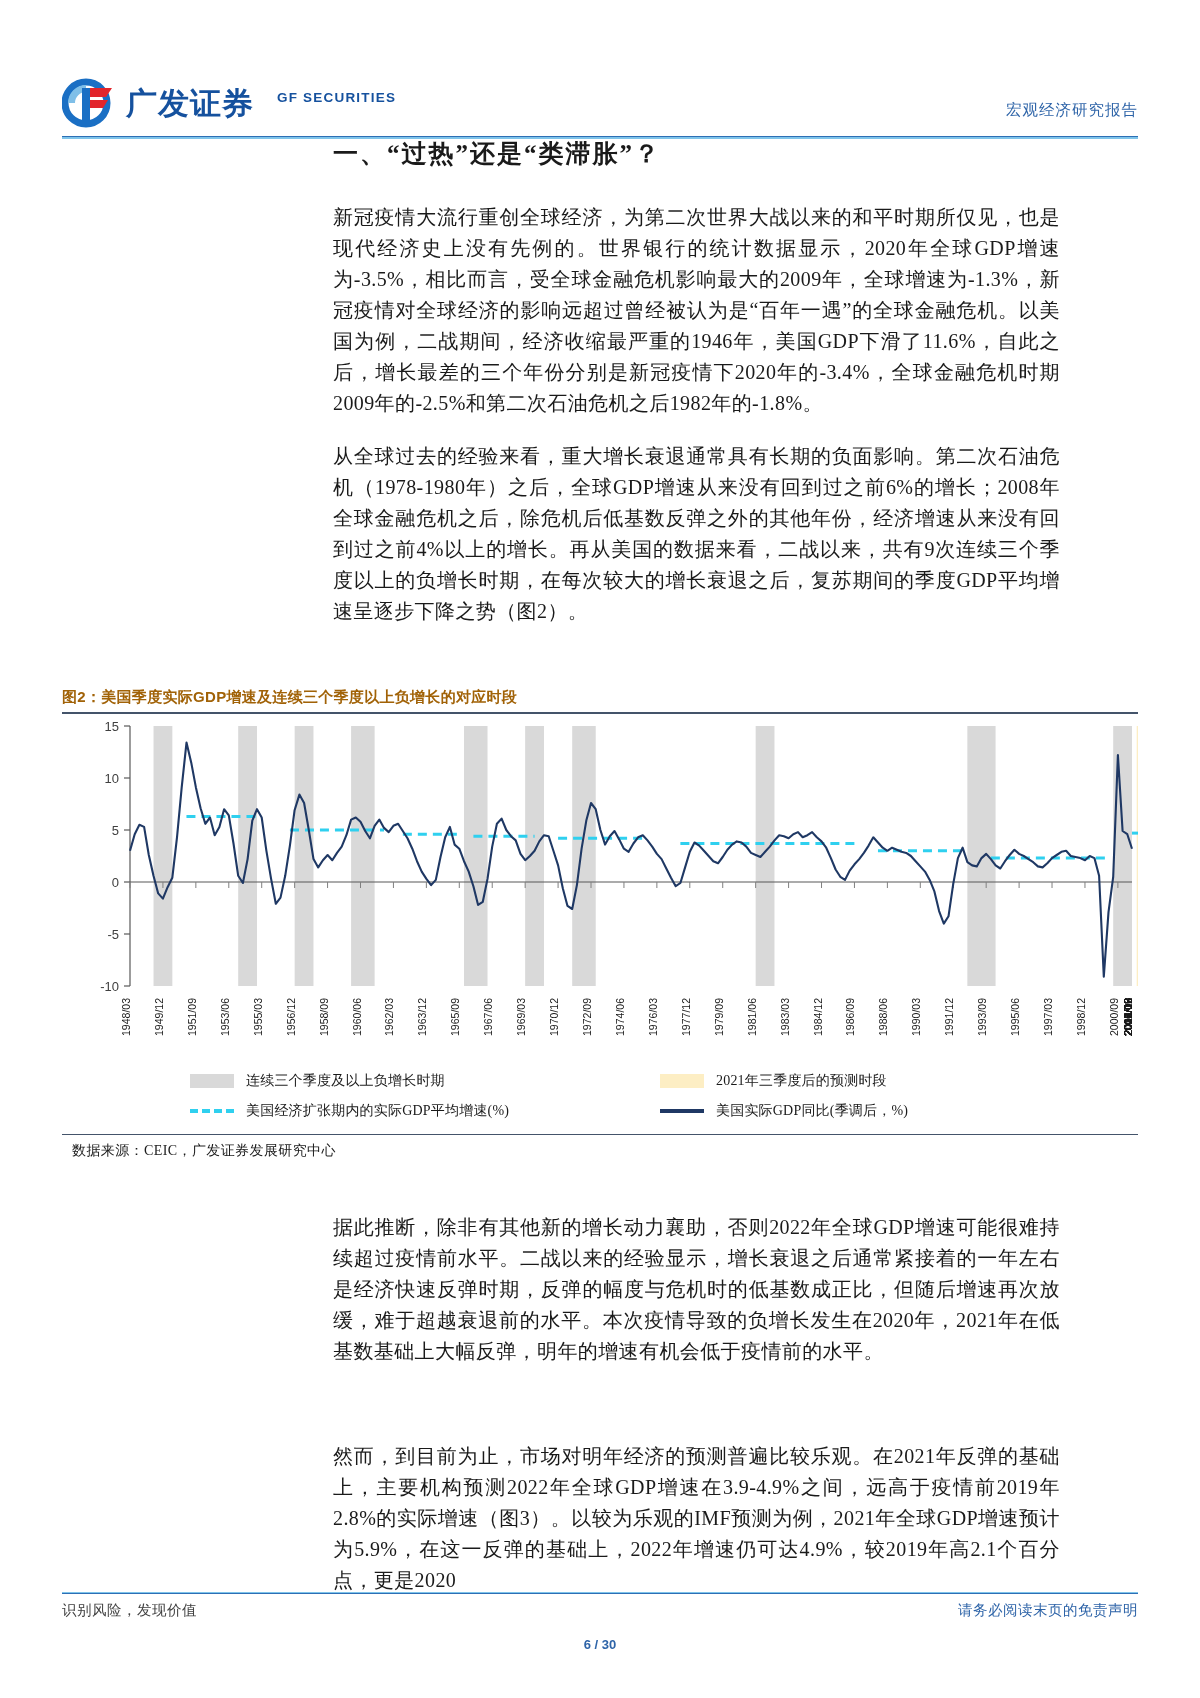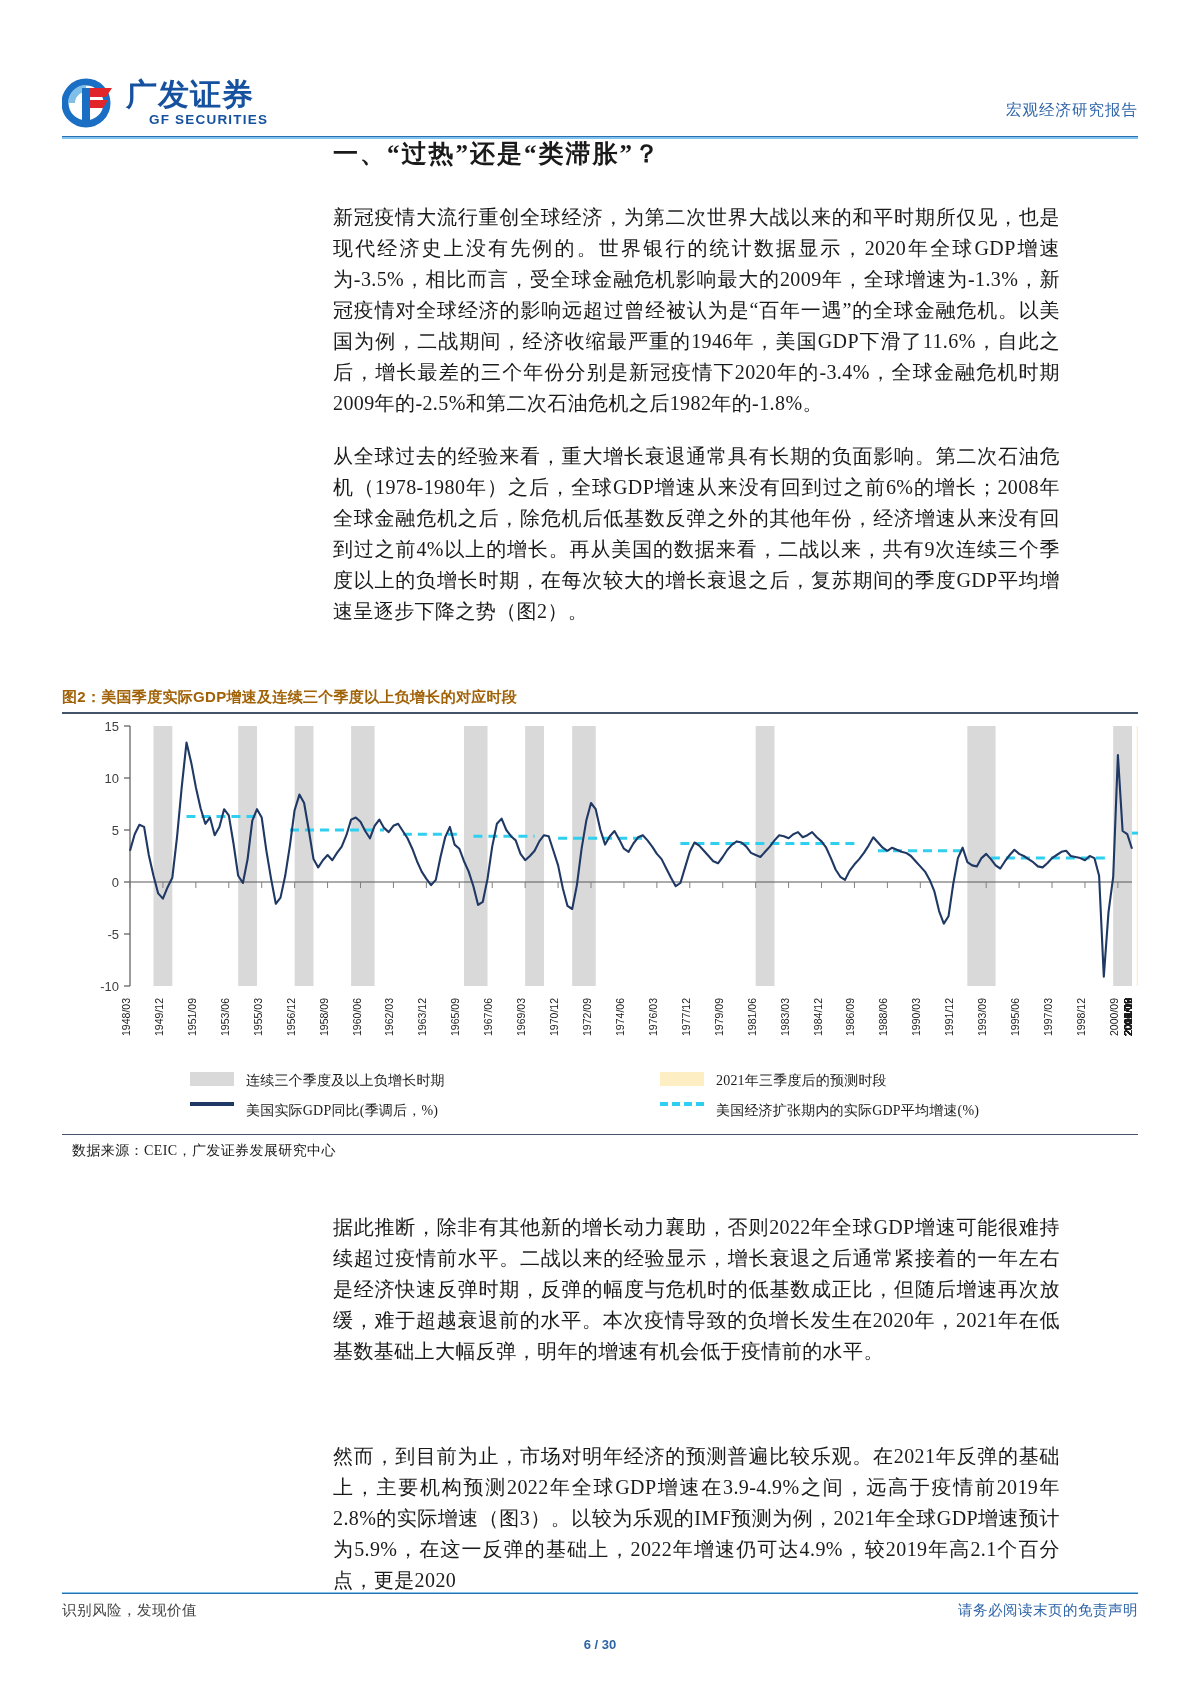--- a/index.html
+++ b/index.html
@@ -7,21 +7,21 @@
     width:1200px;height:1698px;background:#ffffff;
     font-family:"Liberation Serif", serif;
     -webkit-font-smoothing:antialiased;
   }
   .page{position:relative;width:1200px;height:1698px;overflow:hidden;}
 
   
   .header{position:absolute;left:0;top:0;width:1200px;height:140px;}
   .logo{position:absolute;left:62px;top:78px;display:flex;align-items:center;gap:10px;}
   .logo-mark{position:relative;width:54px;height:50px;}
-  .logo-text{display:flex;flex-direction:column;line-height:1;}
+  .logo-text{display:flex;flex-direction:row;line-height:1;}
   .logo-cn{font-family:"Liberation Sans",sans-serif;font-size:31px;font-weight:bold;color:#15519e;letter-spacing:1px;}
   .logo-en{font-family:"Liberation Sans",sans-serif;font-size:13.5px;font-weight:bold;color:#15519e;letter-spacing:1.2px;margin-top:3px;margin-left:23px;}
   .header-right{position:absolute;right:62px;top:100px;font-family:"Liberation Sans",sans-serif;
     font-size:15.5px;color:#2e64a8;letter-spacing:1px;margin-left:12px;}
   .header-rule{position:absolute;left:62px;top:136px;width:1076px;height:3px;
     background:linear-gradient(to bottom,#2d6fb5 0 1px,#7fc4ea 1px 3px);}
   h1.sec-title{
     margin:0;position:absolute;left:333px;top:137px;width:730px;
     font-family:"Liberation Serif",serif;font-size:25px;font-weight:bold;color:#1a1a1a;
     letter-spacing:2px;
@@ -52,21 +52,21 @@
   .xlab{
     font-family:"Liberation Sans",sans-serif;font-size:10.5px;fill:#1a1a1a;
   }
   .ylab{
     font-family:"Liberation Sans",sans-serif;font-size:13px;fill:#404040;
   }
 
   
   .legend{position:absolute;left:0;top:352px;width:1076px;}
   .legend-row{display:flex;height:30px;align-items:center;}
-  .legend-cell{display:flex;}
+  .legend-cell{display:flex;align-items:center;}
   .legend-cell.a{width:470px;padding-left:128px;box-sizing:border-box;}
   .legend-cell.b{width:470px;padding-left:128px;box-sizing:border-box;}
   .sw-box{width:44px;height:14px;margin-right:12px;}
   .sw-line{width:44px;height:4px;margin-right:12px;background:#1f3864;}
   .sw-dash{width:44px;height:0;border-top:4px dashed #2fd0ef;margin-right:12px;}
   .legend-label{font-size:14px;color:#1a1a1a;letter-spacing:0.2px;white-space:nowrap;}
 
   
   .footer-rule{position:absolute;left:62px;top:1592px;width:1076px;height:2px;
     background:linear-gradient(to bottom,#7fc4ea 0 1px,#2d6fb5 1px 2px);}
@@ -226,27 +226,27 @@
             <div class="legend-cell a">
               <span class="sw-box" id="sw0" style="background: rgb(217, 217, 217);"></span>
               <span class="legend-label">连续三个季度及以上负增长时期</span>
             </div>
             <div class="legend-cell b">
               <span class="sw-box" id="sw1" style="background: rgb(253, 238, 196);"></span>
               <span class="legend-label">2021年三季度后的预测时段</span>
             </div>
           </div>
           <div class="legend-row">
+            <div class="legend-cell b">
+              <span class="sw-dash"></span>
+              <span class="legend-label">美国经济扩张期内的实际GDP平均增速(%)</span>
+            </div>
             <div class="legend-cell a">
               <span class="sw-line"></span>
               <span class="legend-label">美国实际GDP同比(季调后，%)</span>
-            </div>
-            <div class="legend-cell b">
-              <span class="sw-dash"></span>
-              <span class="legend-label">美国经济扩张期内的实际GDP平均增速(%)</span>
             </div>
           </div>
         </div>
       </div>
     </div>
     <div class="fig-rule-bot"></div>
     <div class="fig-source">数据来源：CEIC，广发证券发展研究中心</div>
   </div>
 
   <p class="para p3">据此推断，除非有其他新的增长动力襄助，否则2022年全球GDP增速可能很难持续超过疫情前水平。二战以来的经验显示，增长衰退之后通常紧接着的一年左右是经济快速反弹时期，反弹的幅度与危机时的低基数成正比，但随后增速再次放缓，难于超越衰退前的水平。本次疫情导致的负增长发生在2020年，2021年在低基数基础上大幅反弹，明年的增速有机会低于疫情前的水平。</p>

